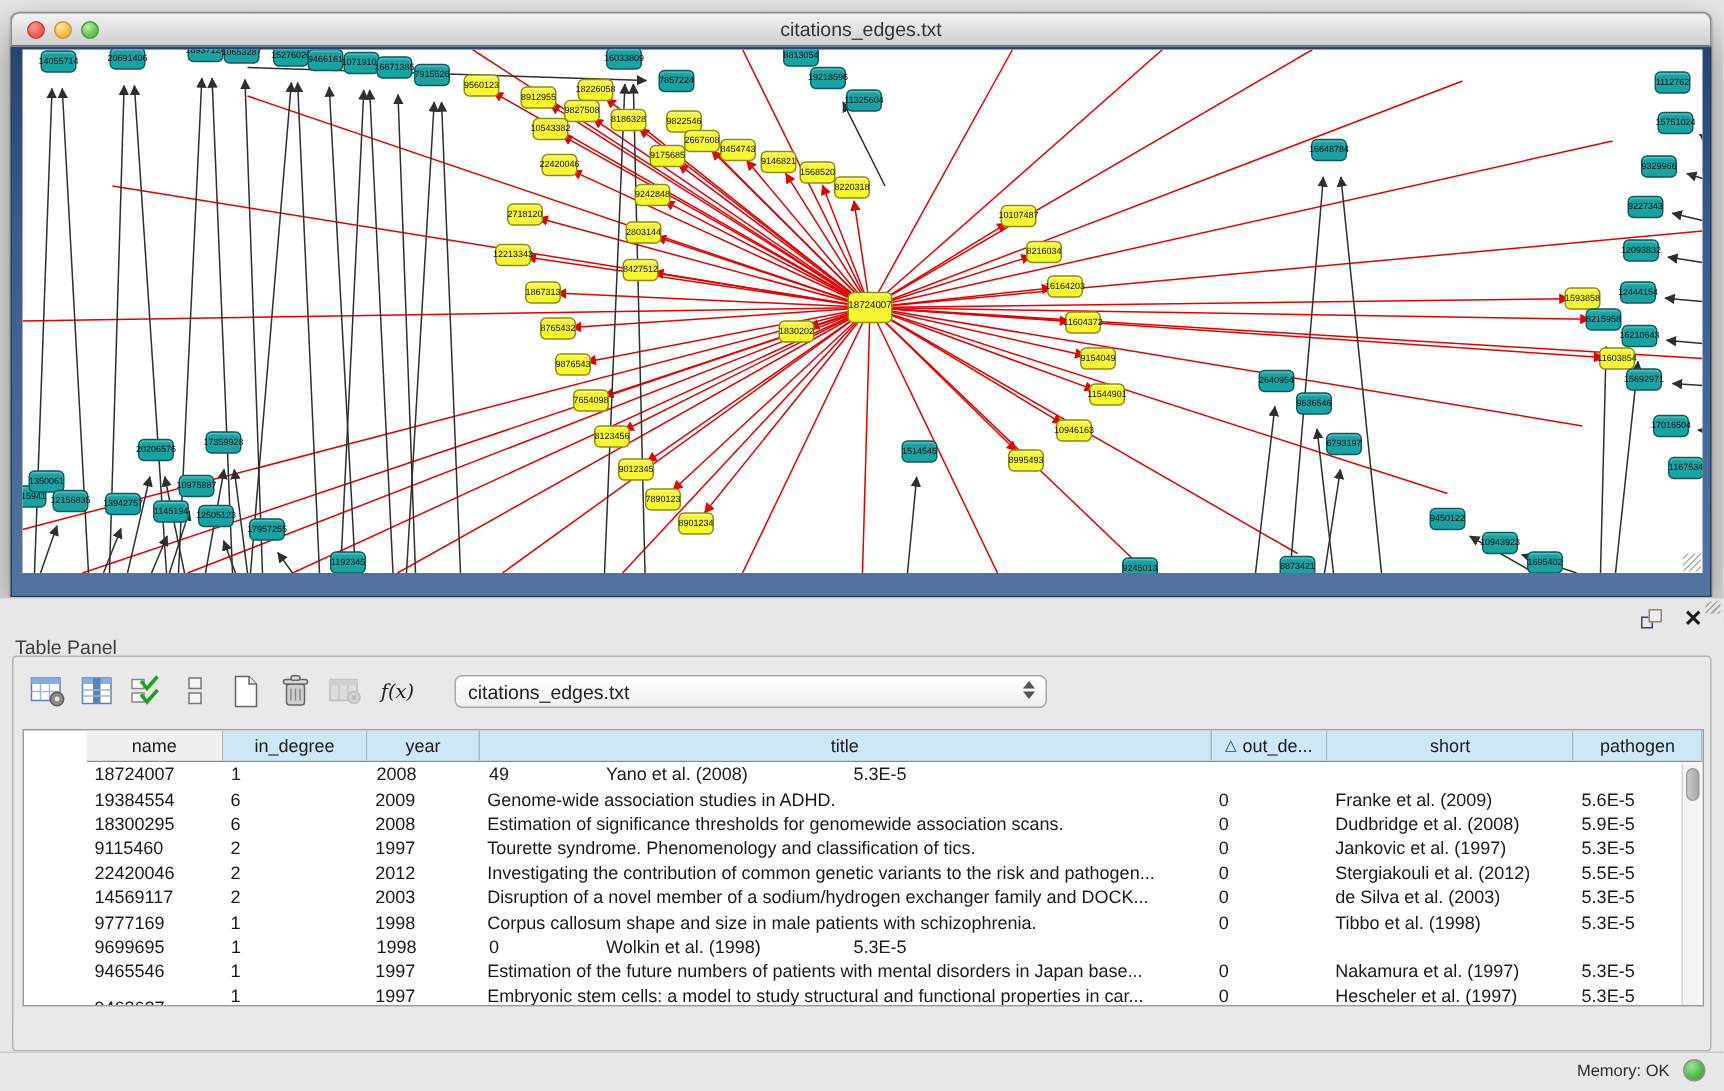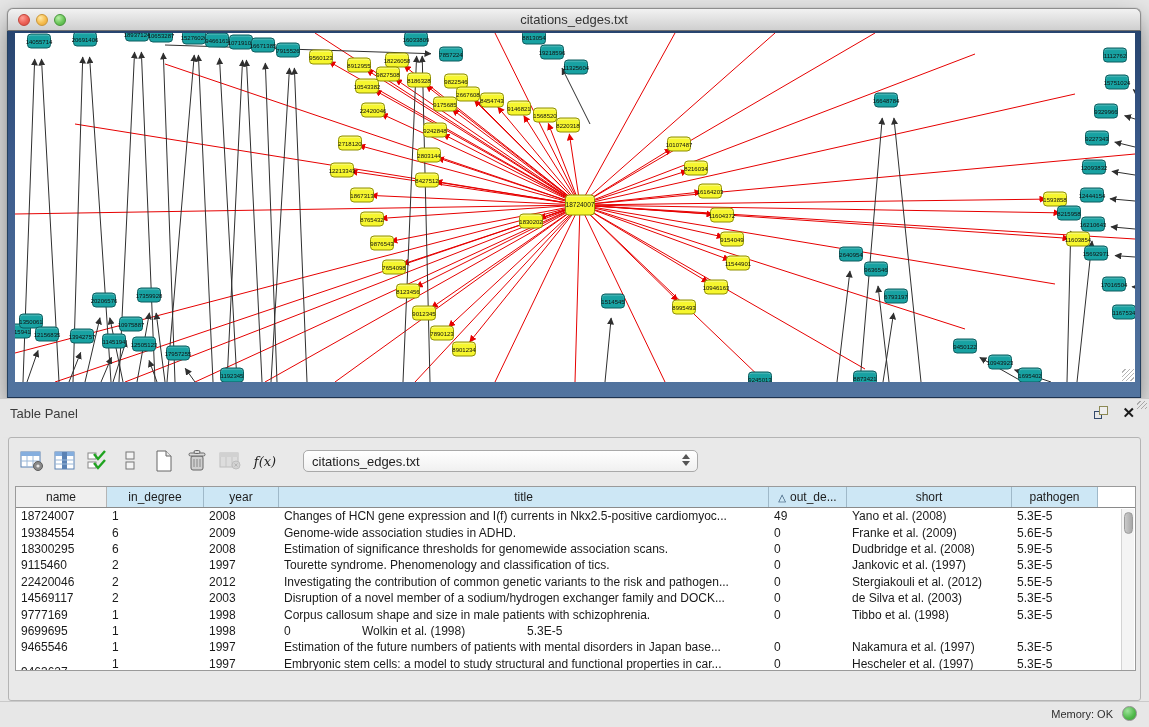--- a/index.html
+++ b/index.html
@@ -44,21 +44,21 @@
   .node.y { background:#f6f62e; border:1px solid #8f8f00; box-shadow:inset 0 1px 1px rgba(255,255,255,.6); }
   .node.t { background:#18a2a2; border:1px solid #0b5c5e; box-shadow:inset 0 1px 1px rgba(255,255,255,.35); }
   .node.hub { width:30px; height:21px; font-size:6.5px; z-index:5; }
   .canvas-grip {
     position:absolute; right:1px; bottom:1px; width:12px; height:12px;
     background:repeating-linear-gradient(135deg, transparent 0 2px, #b5b5b5 2px 3px);
   }
 
   
   .divider-band { position:absolute; left:0; top:398px; width:1149px; height:39px; background:#e7e7e7; border-top:1px solid #c8c8c8;}
-  .panel-title { position:absolute; left:10px; top:7px; font-size:13px; color:#3c3c3c; }
+  .panel-title { position:absolute; left:10px; top:25px; font-size:13px; color:#3c3c3c; }
   .band-icons { position:absolute; right:14px; top:7px; display:flex; gap:14px; align-items:center; }
   .float-icon { width:14px; height:13px; position:relative; }
   .float-icon .sq1 { position:absolute; left:0; bottom:0; width:8px; height:8px; border:1px solid #33496b; background:transparent;}
   .float-icon .sq2 { position:absolute; right:0; top:0; width:9px; height:9px; border:1px solid #8d8a55; background:#eee;}
   .close-x { font-size:15px; font-weight:bold; color:#1b1b1b; line-height:13px; }
   .divider-grip {
     position:absolute; right:2px; top:2px; width:10px; height:8px;
     background:repeating-linear-gradient(135deg, transparent 0 2px, #a8a8a8 2px 3px);
   }
 
@@ -76,21 +76,21 @@
     border:1px solid #a9a9a9; border-radius:5px; display:flex; align-items:center;
     padding:0 8px; font-size:13px; color:#222; position:relative;
   }
   .net-select .arrows { position:absolute; right:7px; top:3px; display:flex; flex-direction:column; gap:2px; }
   .net-select .arrows i { display:block; width:0; height:0; border-left:4px solid transparent; border-right:4px solid transparent; }
   .net-select .arrows i.up { border-bottom:5px solid #555; }
   .net-select .arrows i.down { border-top:5px solid #555; }
 
   .table-wrap {
     position:absolute; left:6px; top:48px; width:1121px; height:185px;
-    background:#fff; border:1px solid #9a9a9a; overflow:hidden;
+    background:#fff; border:1px solid #9a9a9a; overflow:hidden;padding-left:42px;
   }
   .thead { display:flex; height:21px; border-bottom:1px solid #8a8a8a; }
   .th {
     background:#cde7f5; border-right:1px solid #9fb9c9; font-size:12px; color:#1c1c1c;
     display:flex; align-items:center; justify-content:center; overflow:hidden; white-space:nowrap;
   }
   .th.gray { background:#efefef; border-right:1px solid #b5b5b5; }
   .sort-tri { color:#246; font-size:10px; margin-right:4px; }
   .trow { display:flex; height:16.4px; align-items:center; background:#fff; }
   .td { font-size:12px; color:#1a1a1a; padding-left:5px; overflow:hidden; white-space:nowrap; }
@@ -448,21 +448,20 @@
         </div>
         <div class="th" style="width: 86px;">
           <span>pathogen</span>
         </div>
       </div>
     <div id="tbody">
         <div class="trow">
           <div class="td" style="width: 91px;">18724007</div>
           <div class="td" style="width: 97px;">1</div>
           <div class="td" style="width: 75px;">2008</div>
-          <div class="td" style="width: 490px;">Changes of HCN gene expression and I(f) currents in Nkx2.5-positive cardiomyoc...</div>
           <div class="td" style="width: 78px;">49</div>
           <div class="td" style="width: 165px;">Yano et al. (2008)</div>
           <div class="td" style="width: 86px;">5.3E-5</div>
         </div>
         <div class="trow">
           <div class="td" style="width: 91px;">19384554</div>
           <div class="td" style="width: 97px;">6</div>
           <div class="td" style="width: 75px;">2009</div>
           <div class="td" style="width: 490px;">Genome-wide association studies in ADHD.</div>
           <div class="td" style="width: 78px;">0</div>

